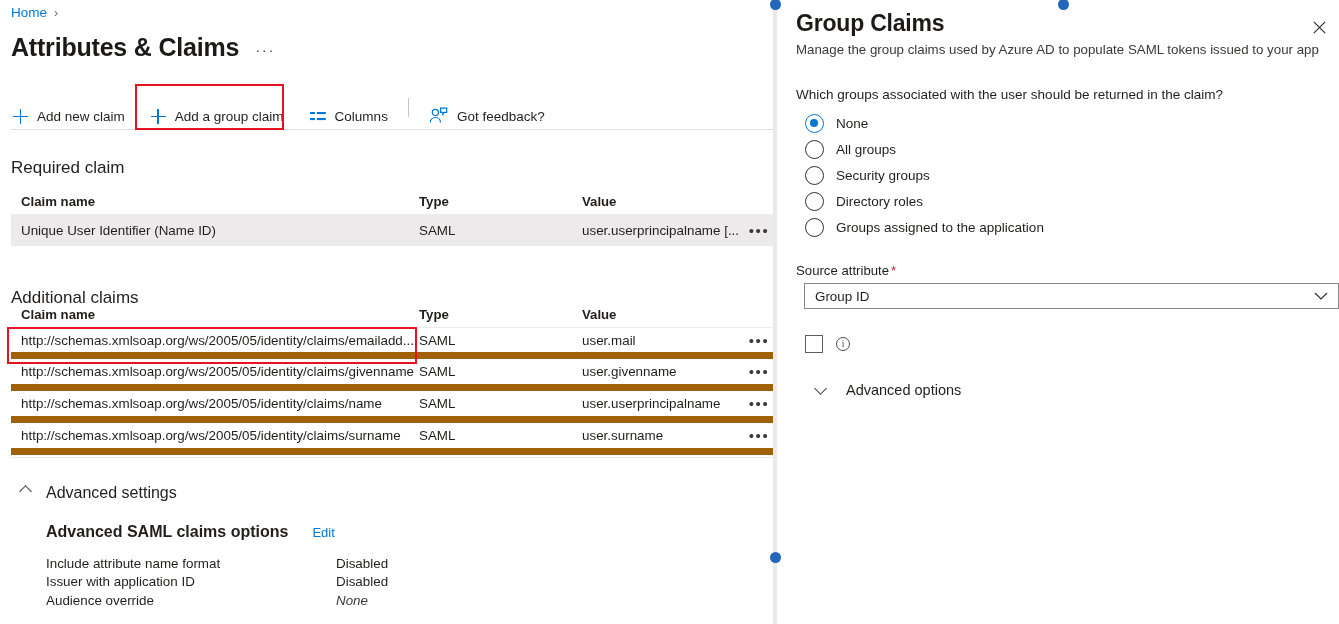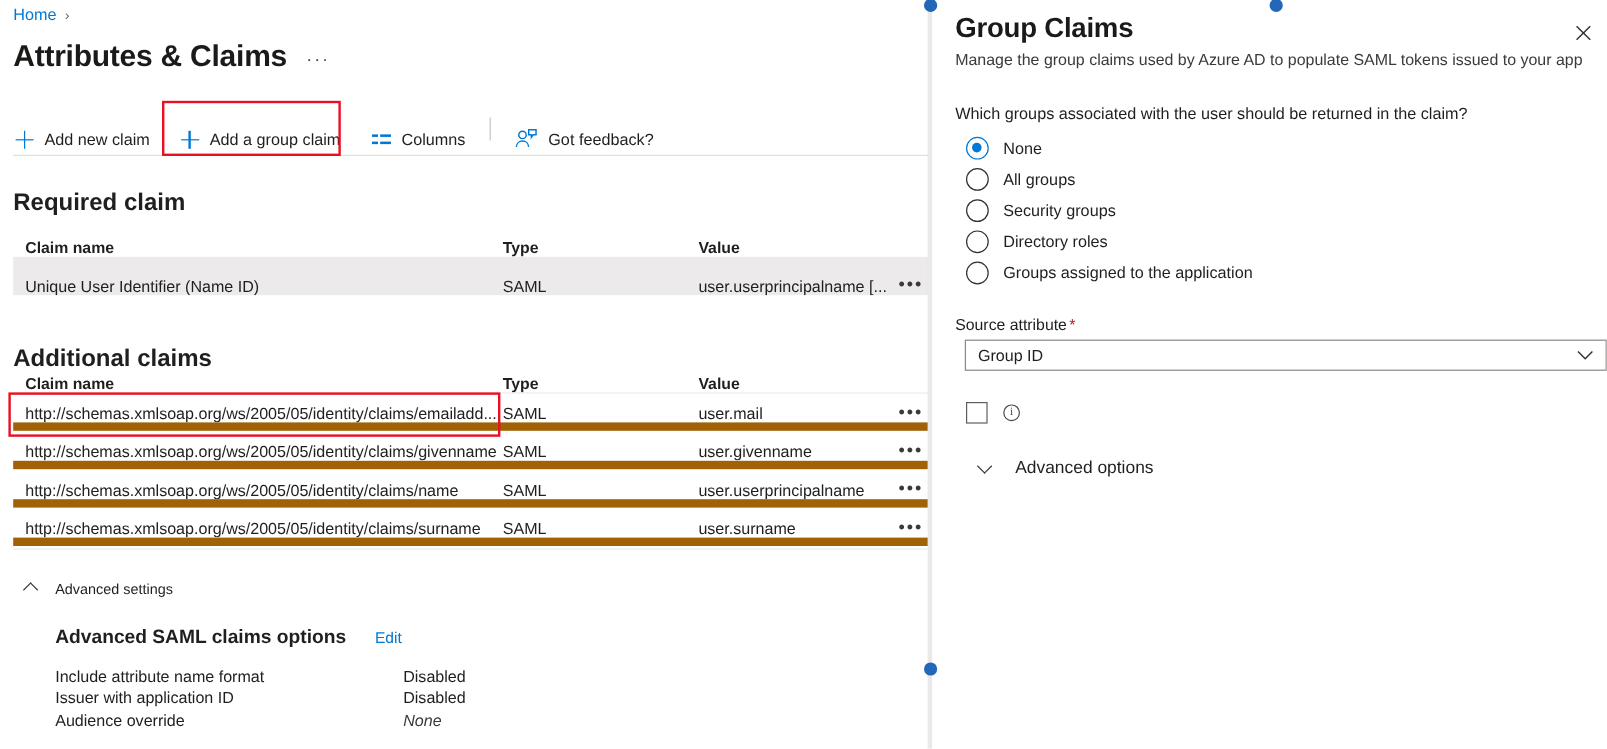--- a/index.html
+++ b/index.html
@@ -83,31 +83,31 @@
     border: 2.3px solid #e81123;
     pointer-events: none;
     z-index: 20;
   }
   #redbox-group-claim { left: 135px; top: 84px; width: 149px; height: 46px; }
   #redbox-email-claim { left: 7px;  top: 327px; width: 410px; height: 37px; }
 
   
   .section-heading {
     position: absolute; left: 11px;
-    font-size: 20px; color: #201f1e; font-weight: 700;
+    font-size: 17px; color: #201f1e; font-weight: 400;
   }
   #heading-required   { top: 158px; }
   #heading-additional { top: 288px; }
 
   
   .claims-table { position: absolute; left: 11px; width: 765px; }
   #table-required   { top: 188px; }
   #table-additional { top: 301px; }
 
-  .tbl-row { display: flex; align-items: flex-end; position: relative; }
+  .tbl-row { display: flex; align-items: center; position: relative; }
   .tbl-head {
     height: 26px; font-size: 13.2px; font-weight: 700; color: #201f1e;
   }
   .tbl-body-row {
     height: 32px; font-size: 13.4px; color: #201f1e;
     border-bottom: 7px solid #a16207;
   }
   .tbl-body-row.shaded { background: #eceaea; border-bottom: none; }
   .tbl-body-row.topline { border-top: 1px solid #edebe9; }
 
@@ -121,21 +121,21 @@
 
   .table-bottom-rule {
     position: absolute; left: 11px; top: 457px;
     width: 765px; height: 1px; background: #edebe9;
   }
 
   
   #advanced-settings-toggle {
     position: absolute; left: 20px; top: 484px;
     display: flex; gap: 14px;
-    font-size: 12px; color: #201f1e; cursor: pointer;
+    font-size: 16px; color: #201f1e; cursor: pointer;
   }
   .chev {
     width: 12px; height: 12px; position: relative; display: inline-block;
   }
   .chev::before {
     content: ""; position: absolute; left: 1px; top: 3px;
     width: 8px; height: 8px;
     border-left: 1.4px solid #3b3a39; border-top: 1.4px solid #3b3a39;
     transform: rotate(45deg);
   }

